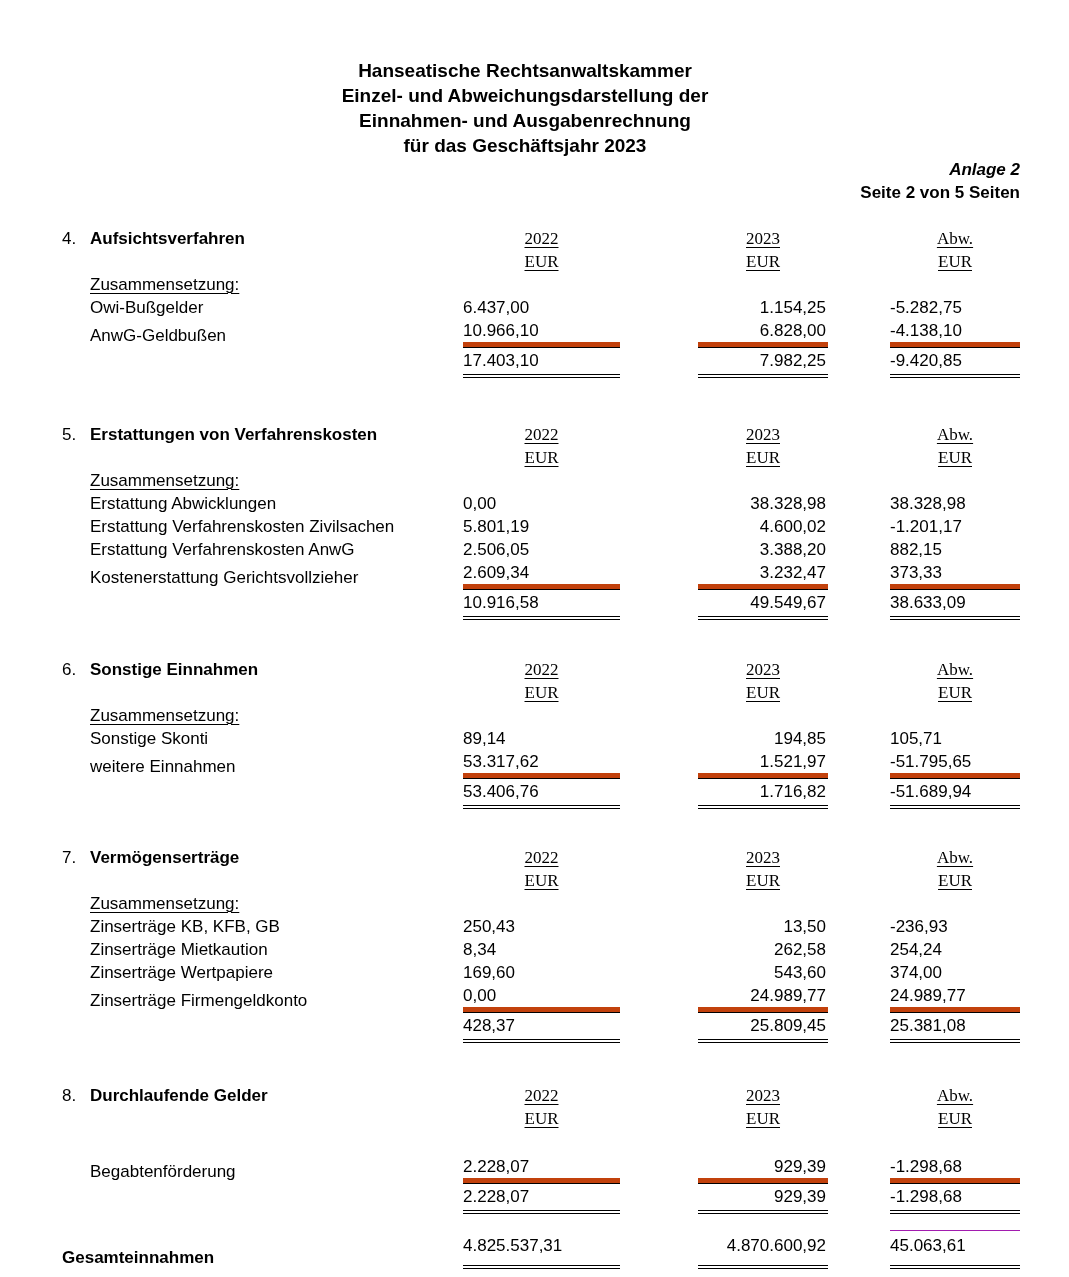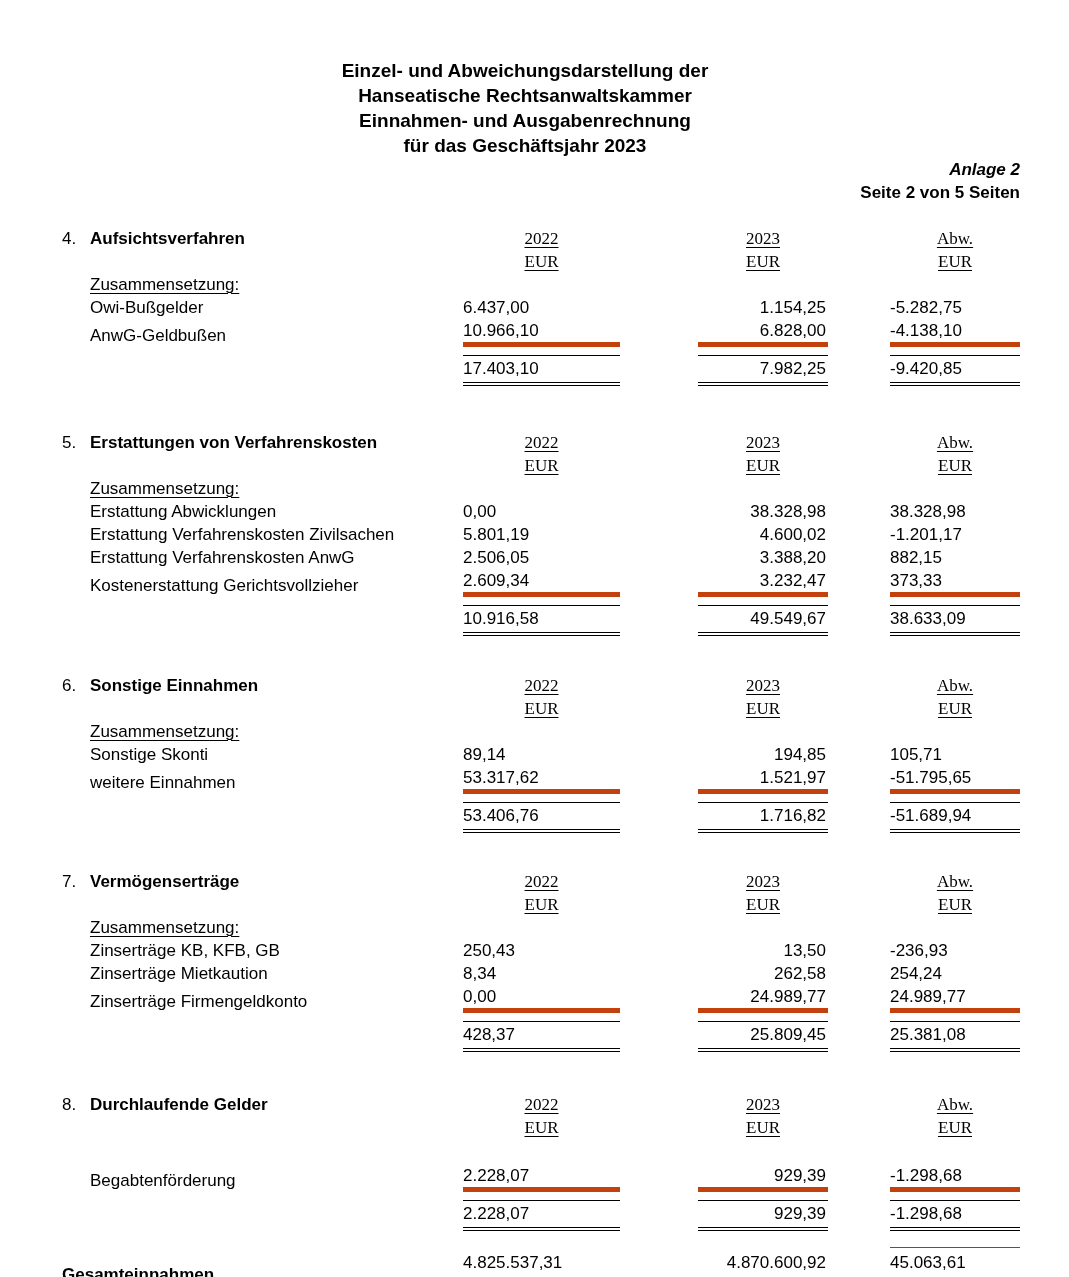--- a/index.html
+++ b/index.html
@@ -38,42 +38,42 @@
   .bold { font-weight: bold; }
   .u { text-decoration: underline; text-decoration-thickness: 1px; text-underline-offset: 3px; }
 
   .sec { margin-top: 23px; }
   .sec-5 { margin-top: 45px; }
   .sec-6 { margin-top: 38px; }
   .sec-7 { margin-top: 37px; }
   .sec-8 { margin-top: 41px; }
 
   .last { border-bottom: 5px solid #c2410c; }
-  .total-row { margin-top: 8px; }
+  .total-row { margin-top: 0; }
   .tot {
     border-top: 1px solid #000;
     border-bottom: 4px double #000;
     padding-top: 1px;
     padding-bottom: 2px;
   }
   .spacer { height: 25px; }
 
   .grand-row { margin-top: 16px; }
   .grand-label { grid-column: 1 / span 2; font-weight: bold; }
   .g { border-bottom: 4px double #000; padding-top: 3px; padding-bottom: 8px; }
   .g-top { border-top: 1px solid #a21caf; }
 </style>
 </head>
 <body>
 
 <div class="page">
 
   <div class="title-block">
+    <div class="title-line">Hanseatische Rechtsanwaltskammer</div>
     <div class="title-line">Einzel- und Abweichungsdarstellung der</div>
-    <div class="title-line">Hanseatische Rechtsanwaltskammer</div>
     <div class="title-line">Einnahmen- und Ausgabenrechnung</div>
     <div class="title-line">für das Geschäftsjahr 2023</div>
   </div>
   <div class="right-block">
     <div class="annex">Anlage 2</div>
     <div class="pageinfo">Seite 2 von 5 Seiten</div>
   </div>
 
   <div class="sec">
     <div class="row">
@@ -212,20 +212,26 @@
       <div class="label">Zinserträge KB, KFB, GB</div>
       <div class="a1">250,43</div>
       <div class="a2">13,50</div>
       <div class="a3">-236,93</div>
     </div>
     <div class="row">
       <div class="label">Zinserträge Mietkaution</div>
       <div class="a1">8,34</div>
       <div class="a2">262,58</div>
       <div class="a3">254,24</div>
+    </div>
+    <div class="row">
+      <div class="label">Zinserträge Wertpapiere</div>
+      <div class="a1">169,60</div>
+      <div class="a2">543,60</div>
+      <div class="a3">374,00</div>
     </div>
     <div class="row">
       <div class="label">Zinserträge Firmengeldkonto</div>
       <div class="a1 last">0,00</div>
       <div class="a2 last">24.989,77</div>
       <div class="a3 last">24.989,77</div>
     </div>
     <div class="row total-row">
       <div class="a1 tot">428,37</div>
       <div class="a2 tot">25.809,45</div>

